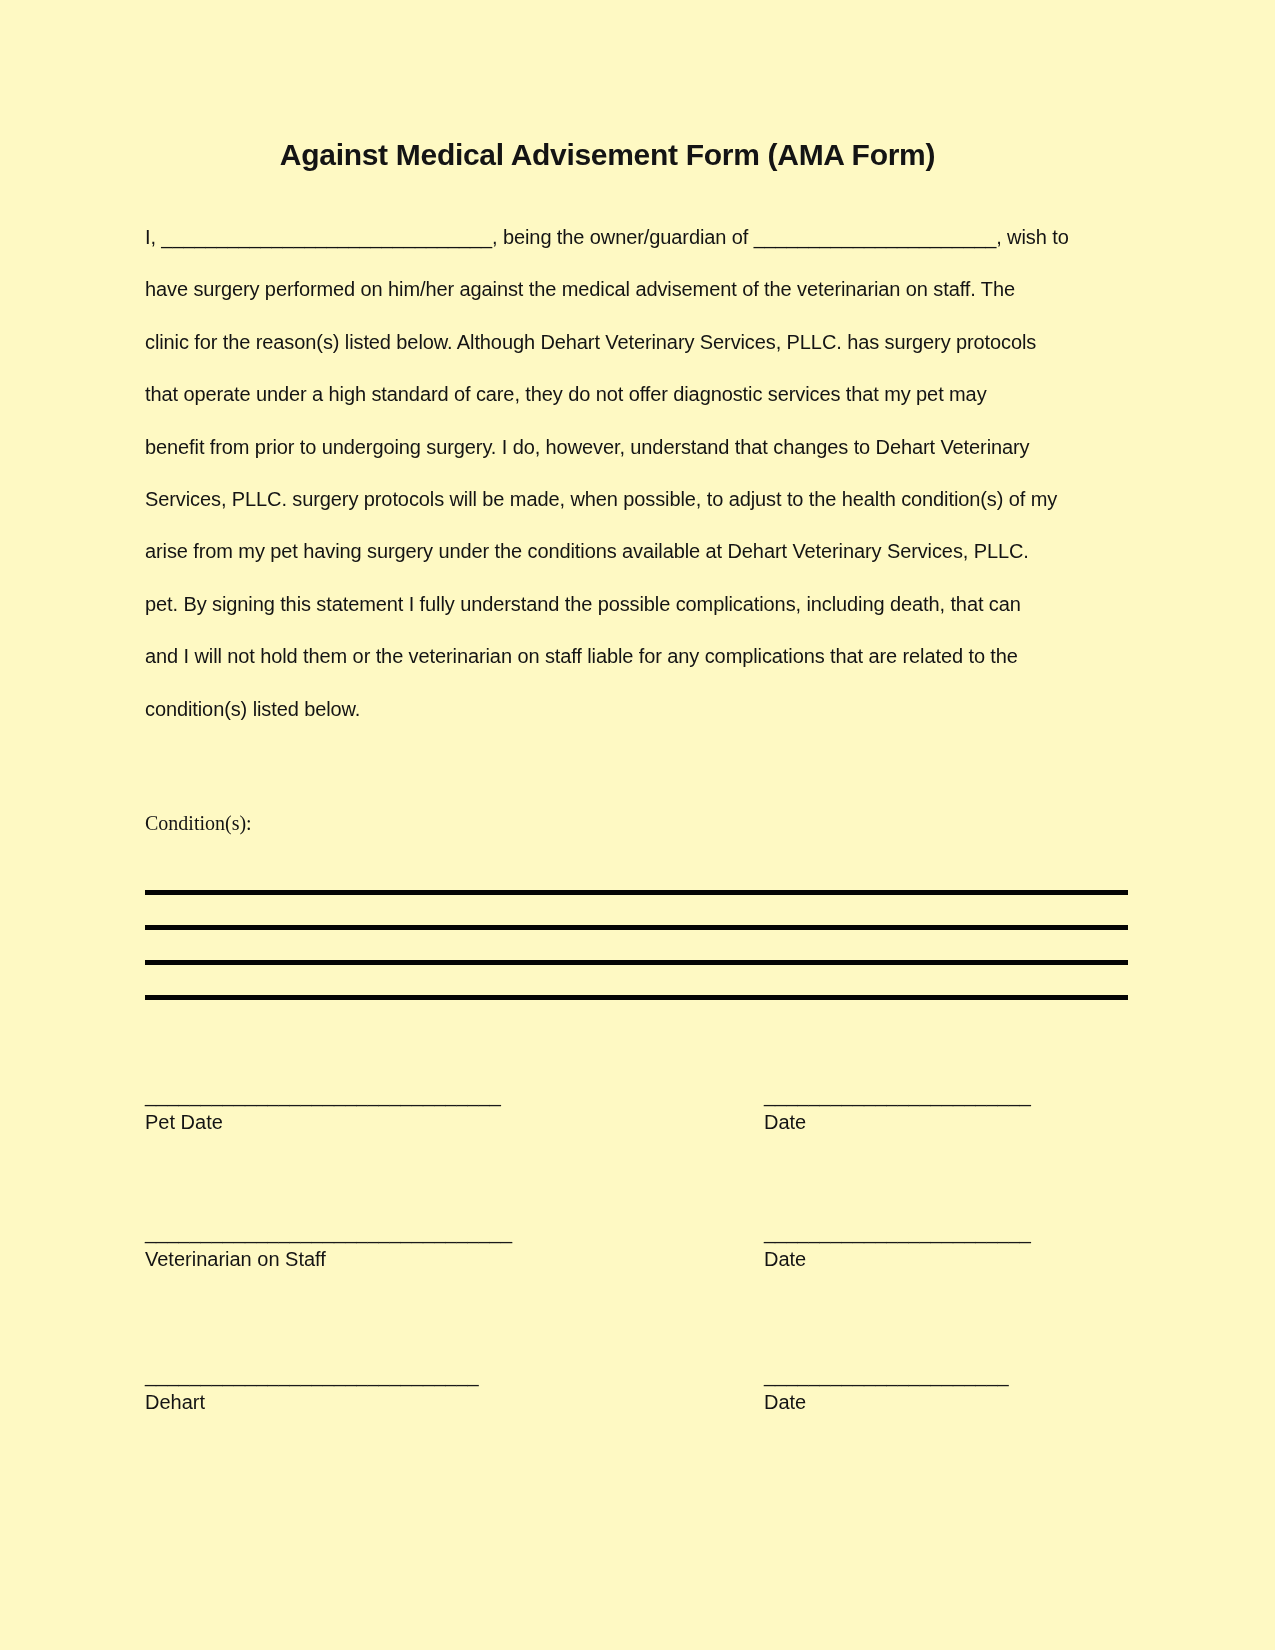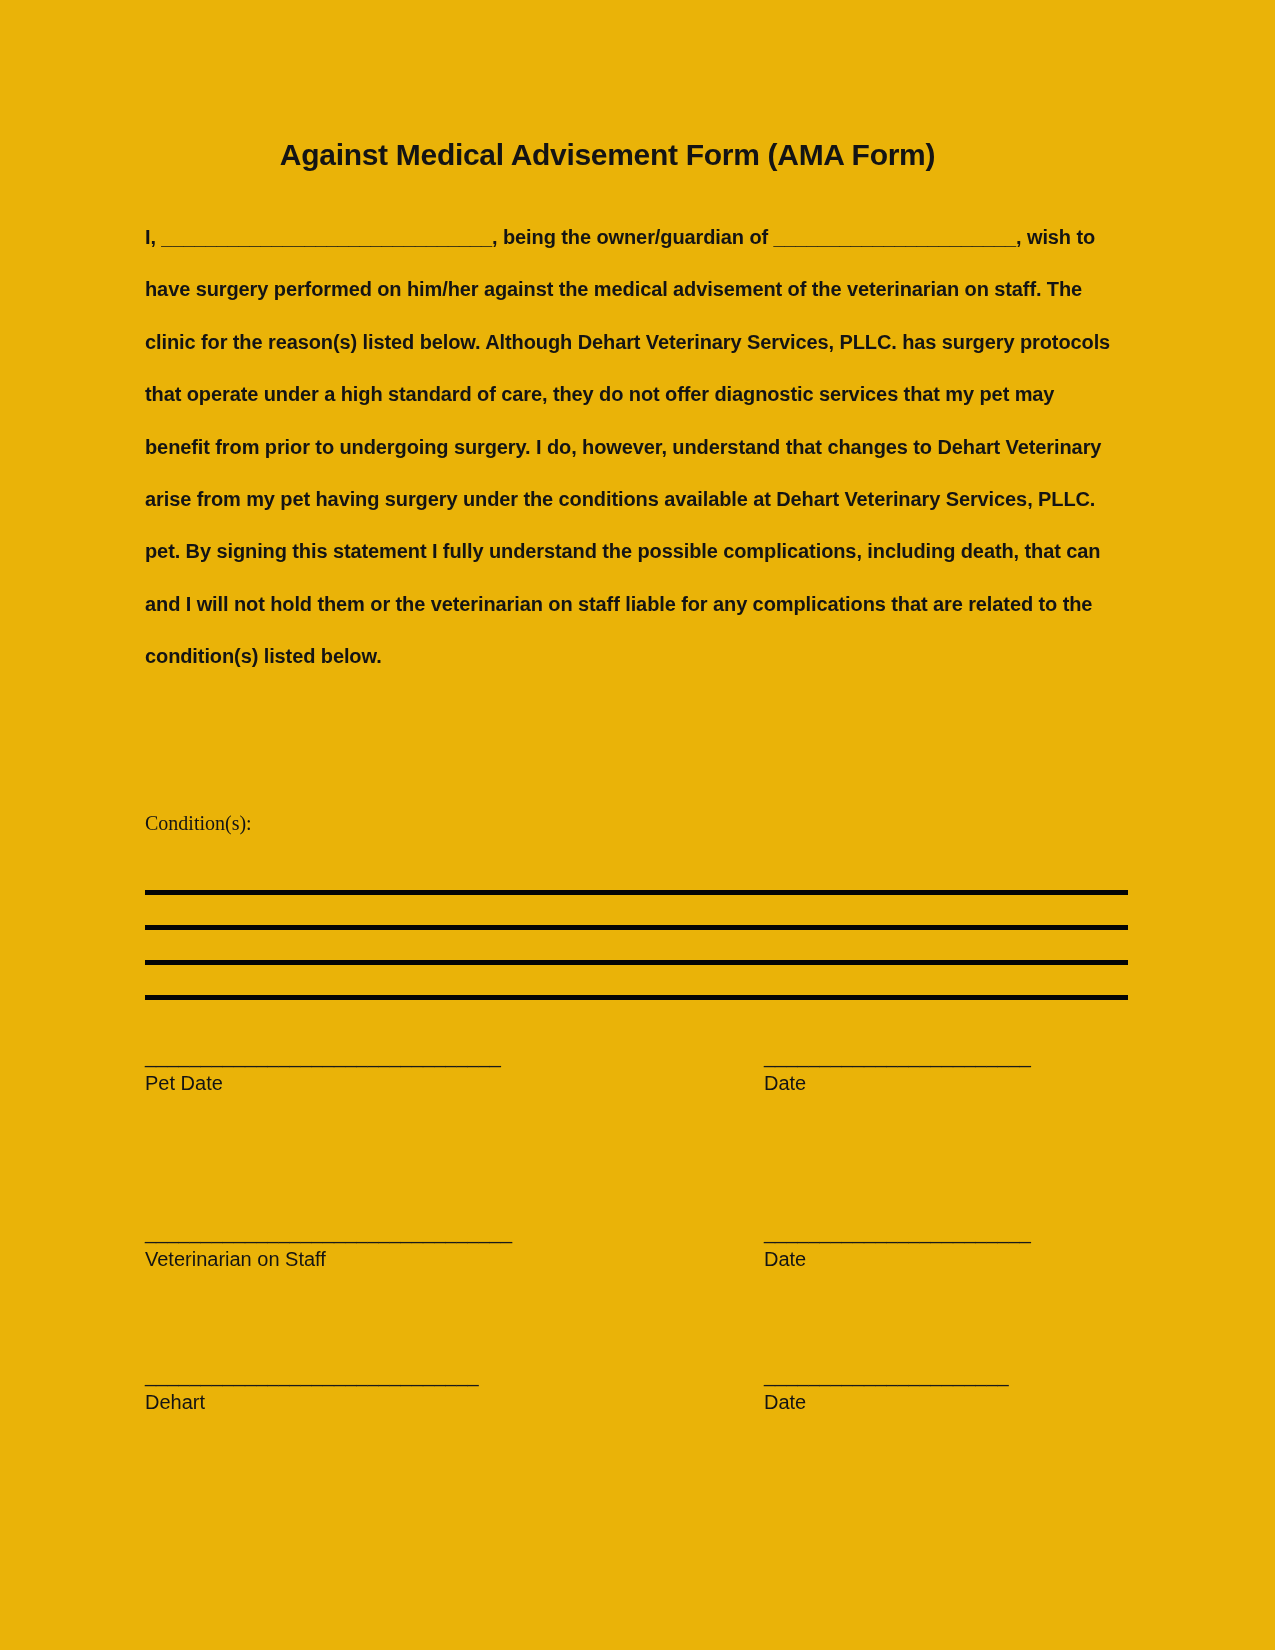--- a/index.html
+++ b/index.html
@@ -4,21 +4,21 @@
 <style>
   html, body {
     margin: 0;
     padding: 0;
     background: #ffffff;
   }
   .page {
     position: relative;
     width: 1275px;
     height: 1650px;
-    background: #eab308;
+    background: #fef9c3;
     color: #141414;
     font-family: "Liberation Sans", sans-serif;
     overflow: hidden;
   }
   .doc-title {
     position: absolute;
     top: 138px;
     left: 145px;
     width: 925px;
     text-align: center;
@@ -31,21 +31,20 @@
     position: absolute;
     top: 211px;
     left: 145px;
     width: 1000px;
     font-size: 20px;
     letter-spacing: -0.1px;
   }
   .body-line {
     line-height: 52.4px;
     white-space: nowrap;
-    font-weight: bold;
   }
   .conditions-label {
     position: absolute;
     top: 812px;
     left: 145px;
     font-size: 20px;
     font-family: Liberation Serif, serif;
   }
   .rule {
     position: absolute;
@@ -57,21 +56,21 @@
   .rule-1 { top: 890px; }
   .rule-2 { top: 925px; }
   .rule-3 { top: 960px; }
   .rule-4 { top: 995px; }
   .sig-row {
     position: absolute;
     left: 145px;
     width: 983px;
     height: 70px;
   }
-  .sig-row-1 { top: 1044px; }
+  .sig-row-1 { top: 1083px; }
   .sig-row-2 { top: 1220px; }
   .sig-row-3 { top: 1363px; }
   .sig-col {
     position: absolute;
     left: 0;
     top: 0;
   }
   .date-col {
     position: absolute;
     left: 603px;
@@ -96,20 +95,21 @@
 <div class="page">
 
   <div class="doc-title">Against Medical Advisement Form (AMA Form)</div>
 
   <div class="paragraph">
     <div class="body-line">I, ______________________________, being the owner/guardian of ______________________, wish to</div>
     <div class="body-line">have surgery performed on him/her against the medical advisement of the veterinarian on staff. The</div>
     <div class="body-line">clinic for the reason(s) listed below. Although Dehart Veterinary Services, PLLC. has surgery protocols</div>
     <div class="body-line">that operate under a high standard of care, they do not offer diagnostic services that my pet may</div>
     <div class="body-line">benefit from prior to undergoing surgery. I do, however, understand that changes to Dehart Veterinary</div>
+    <div class="body-line">Services, PLLC. surgery protocols will be made, when possible, to adjust to the health condition(s) of my</div>
     <div class="body-line">arise from my pet having surgery under the conditions available at Dehart Veterinary Services, PLLC.</div>
     <div class="body-line">pet. By signing this statement I fully understand the possible complications, including death, that can</div>
     <div class="body-line">and I will not hold them or the veterinarian on staff liable for any complications that are related to the</div>
     <div class="body-line">condition(s) listed below.</div>
   </div>
 
   <div class="conditions-label">Condition(s):</div>
 
   <div class="rule rule-1"></div>
   <div class="rule rule-2"></div>

